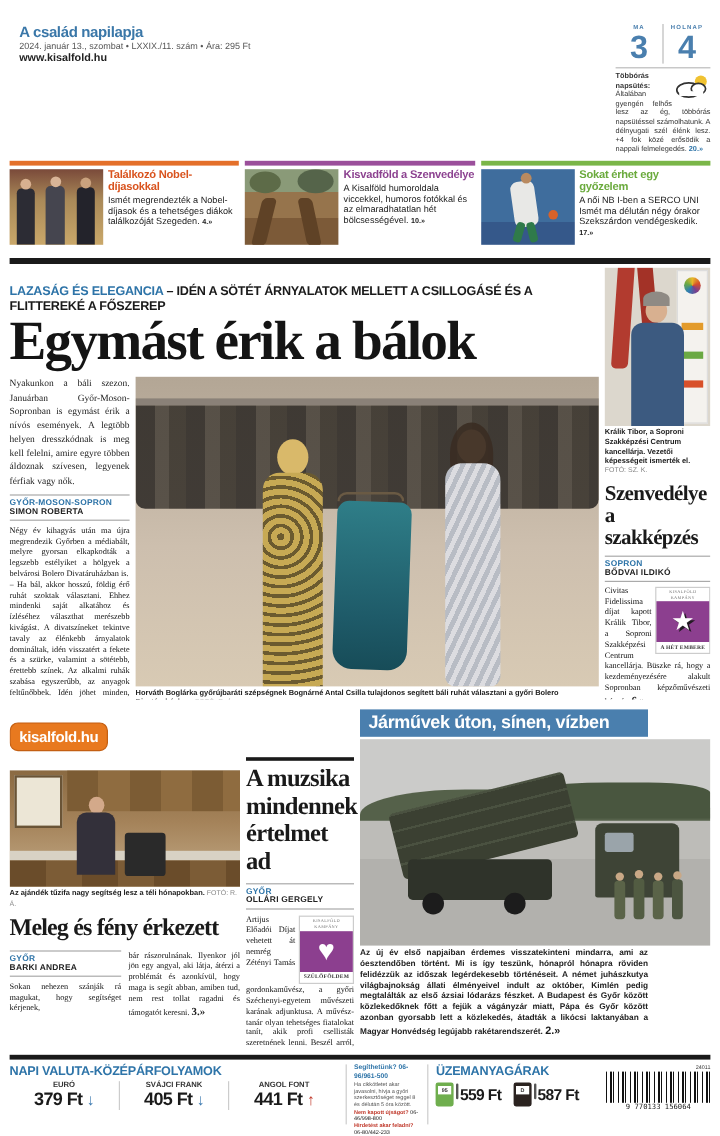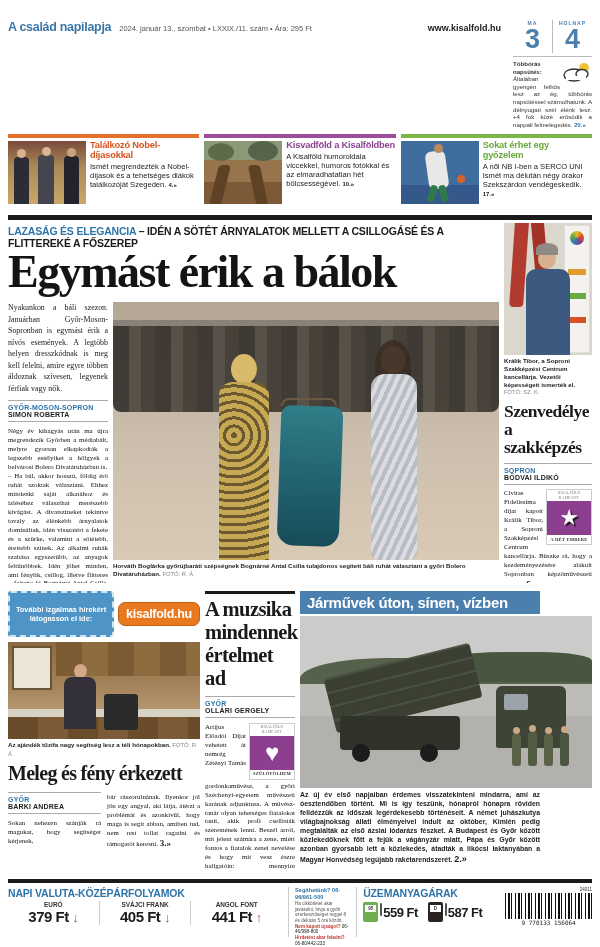--- a/index.html
+++ b/index.html
@@ -3,21 +3,21 @@
 <meta charset="utf-8">
 <style>
   * { margin:0; padding:0; box-sizing:border-box; }
   html,body { background:#fff; }
   body { width:600px; font-family:"Liberation Sans", sans-serif; color:#1a1a1a; }
   .page { width:600px; height:947px; padding:20px 8px 0; overflow:hidden; position:relative; }
 
   
   .header { display:flex; gap:6px; }
   .header-left { width:497px; }
-  .topline { display:flex; align-items:baseline; justify-content:space-between; height:16px; }
+  .topline { display:flex; align-items:baseline; justify-content:space-between; height:16px;flex-direction:column; }
   .tagline { color:#3a77a8; font-weight:bold; font-size:12.5px; letter-spacing:-0.3px; }
   .dateline { color:#555; font-size:7.5px; flex:1; margin-left:8px; }
   .site { font-weight:bold; font-size:9px; color:#222; margin-right:4px; }
   .masthead { font-family:"Liberation Serif", serif; font-weight:bold; color:#46749f;
               font-size:81px; line-height:0.92; letter-spacing:-3px; white-space:nowrap; }
   .weather { flex:1; border-left:0; padding-left:2px; }
   .weather-temps { display:flex; border-bottom:1px solid #bbb; padding-bottom:3px; }
   .wt-cell { flex:1; text-align:center; }
   .wt-cell + .wt-cell { border-left:1px solid #bbb; }
   .wt-label { font-size:5px; font-weight:bold; color:#4a7fae; letter-spacing:1px; }
@@ -41,21 +41,21 @@
 
   
   .black-rule { height:5px; background:#1a1a1a; margin-top:7px; }
   .hair { border-top:1px solid #aaa; margin:3px 0; }
   .byline-place { color:#2e74a8; font-weight:bold; font-size:7px; letter-spacing:.2px; }
   .byline-author { font-size:7px; font-weight:bold; color:#222; letter-spacing:.2px; }
 
   
   .main-area { display:flex; gap:5px; margin-top:3px; height:360px; overflow:hidden; }
   .main-left-wrap { width:491px; }
-  .kicker { font-size:10.5px; font-weight:bold; letter-spacing:-0.2px; margin-top:2px; }
+  .kicker { font-size:10.5px; font-weight:bold; letter-spacing:-0.2px; margin-top:14px; }
   .kicker .hl { color:#2e74a8; }
   .main-headline { font-family:"Liberation Serif", serif; font-weight:bold; font-size:46px;
                    letter-spacing:-1.5px; line-height:1.02; color:#141414; }
   .main-cols { display:flex; gap:5px; margin-top:6px; }
   .lead-col { width:100px; }
   .lead { font-family:"Liberation Serif", serif; font-weight:normal; font-size:7.9px;
           line-height:1.45; text-align:justify; }
   .body-serif { font-family:"Liberation Serif", serif; font-size:6.9px; line-height:1.3;
                 text-align:justify; color:#111; }
   .photo-col { width:386px; }
@@ -72,21 +72,21 @@
   .badge { float:right; width:46px; border:1px solid #ccc; background:#fff; margin:0 0 2px 3px; text-align:center; }
   .badge-top { font-size:3.6px; color:#777; letter-spacing:.3px; padding:1px 0; }
   .badge-art { height:34px; background:#8c3f8f; position:relative; color:#fff; overflow:hidden; }
   .badge-star { font-size:22px; line-height:34px; text-shadow:2px 2px 0 #221b22; }
   .badge-heart { font-size:24px; line-height:34px; }
   .badge-label { font-size:4.6px; font-weight:bold; color:#333; padding:1.5px 0; letter-spacing:.2px; }
 
   
   .mid { display:flex; gap:5px; margin-top:8px; height:282px; overflow:hidden; }
   .mid-col1 { width:192px; }
-  .mid-col2 { width:90px; }
+  .mid-col2 { width:90px;margin-top:40px; }
   .mid-col3 { width:240px; }
 
   .promo { display:flex; gap:4px; align-items:center; height:46px; }
   .promo-box { flex:1; height:46px; background:#4f94c6; border:2px dashed #cfe6f5; border-radius:3px;
                color:#fff; font-weight:bold; font-size:7.4px; line-height:1.3; display:flex;
                align-items:center; justify-content:center; text-align:center; padding:2px 4px; }
   .promo-btn { width:82px; height:24px; background:#e8791f; border-radius:7px; color:#fff;
                font-weight:bold; font-size:12.5px; display:flex; align-items:center; justify-content:center;
                border:1px solid #c45f12; letter-spacing:-0.3px; cursor:pointer; }
   .kitchen-photo { width:192px; height:97px; margin-top:5px; position:relative; overflow:hidden;
@@ -196,21 +196,21 @@
       </div>
     </div>
     <div class="teaser t-purple">
       <div class="teaser-photo" style="background:linear-gradient(180deg,#8a9a78 0 30%,#96744c 30% 65%,#7c5a38 65% 100%);">
         <div class="abs" style="left:4px;top:2px;width:26px;height:18px;background:#5d6b48;border-radius:50%;"></div>
         <div class="abs" style="left:44px;top:0;width:30px;height:20px;background:#55644a;border-radius:50%;"></div>
         <div class="abs" style="left:10px;top:24px;width:12px;height:40px;background:#5f4226;transform:skewX(-14deg);border-radius:4px;"></div>
         <div class="abs" style="left:48px;top:24px;width:12px;height:40px;background:#5f4226;transform:skewX(12deg);border-radius:4px;"></div>
       </div>
       <div>
-        <div class="teaser-title">Kisvadföld a Kisalföldben</div>
+        <div class="teaser-title">Kisvadföld a Szenvedélye</div>
         <div class="teaser-text"><span>A Kisalföld humoroldala viccekkel, humoros fotókkal és az elmaradhatatlan hét bölcsességével. </span><b class="t-ref">10.»</b></div>
       </div>
     </div>
     <div class="teaser t-green">
       <div class="teaser-photo" style="background:linear-gradient(180deg,#3f6d9d 0 70%,#35588a 70% 100%);">
         <div class="abs" style="left:26px;top:10px;width:20px;height:38px;background:#e8e8e6;border-radius:6px;transform:rotate(-8deg);"></div>
         <div class="abs head" style="left:33px;top:3px;width:9px;height:9px;background:#b98a60;"></div>
         <div class="abs" style="left:28px;top:44px;width:7px;height:17px;background:#2f7a4a;transform:rotate(16deg);border-radius:3px;"></div>
         <div class="abs" style="left:39px;top:44px;width:7px;height:17px;background:#2f7a4a;transform:rotate(-14deg);border-radius:3px;"></div>
         <div class="abs head" style="left:56px;top:34px;width:8px;height:8px;background:#d8622a;"></div>
@@ -283,21 +283,20 @@
         </span>
         <span>Civitas Fidelissima díjat kapott Králik Tibor, a Soproni Szakképzési Centrum kancellárja. Büszke rá, hogy a kezdeményezésére alakult Sopronban képzőművészeti képzés. </span><b class="ref dark" style="font-size:9px;">6.»</b>
       </div>
     </div>
   </div>
 
   <div class="mid">
 
     <div class="mid-col1">
       <div class="promo">
-        <div class="promo-box">További izgalmas hírekért látogasson el ide:</div>
         <div class="promo-btn">kisalfold.hu</div>
       </div>
       <div class="kitchen-photo">
         <div class="abs" style="left:4px;top:4px;width:40px;height:44px;background:#ece6d6;border:2px solid #6a5436;"></div>
         <div class="abs" style="left:48px;top:0;right:0;height:34px;background:repeating-linear-gradient(90deg,#7c5c34 0 26px,#8f6c40 26px 52px);"></div>
         <div class="abs" style="left:0;right:0;bottom:22px;height:8px;background:#d8d2c4;"></div>
         <div class="abs" style="left:0;right:0;bottom:0;height:22px;background:repeating-linear-gradient(90deg,#6a4c2a 0 30px,#7c5c36 30px 60px);"></div>
         <div class="abs head" style="left:66px;top:22px;width:13px;height:14px;background:#d3a98a;"></div>
         <div class="abs" style="left:56px;top:35px;width:32px;height:52px;background:#33303a;border-radius:8px 8px 0 0;"></div>
         <div class="abs" style="left:96px;top:52px;width:34px;height:36px;background:#2a2a2a;border-radius:3px;"></div>

